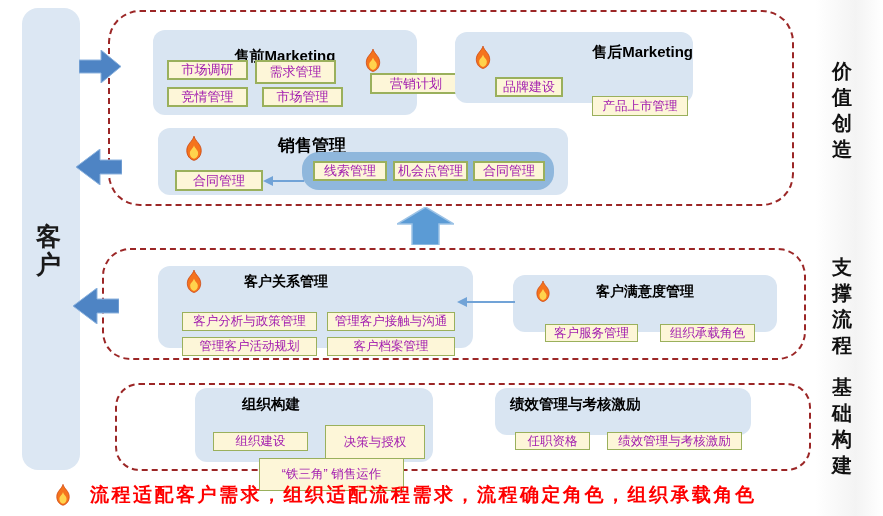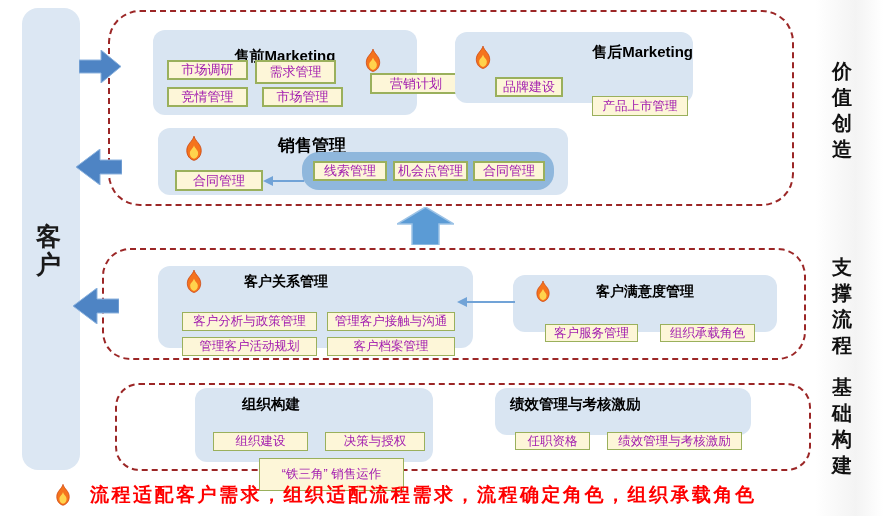--- a/index.html
+++ b/index.html
@@ -159,21 +159,21 @@
   </svg>
 
   <svg class="connector" style="left:457px;top:295px" width="58" height="14" viewBox="0 0 58 14">
     <line x1="58" y1="7" x2="8" y2="7" stroke="#71a3d7" stroke-width="2"></line>
     <polygon points="0,7 10,2 10,12" fill="#71a3d7"></polygon>
   </svg>
 
   <div class="panel panel-org">
     <div class="ptitle t-org">组织构建</div>
     <div class="chip small" style="left:18px;top:25px;width:95px;height:19px">组织建设</div>
-    <div class="chip small" style="left:130px;top:25px;width:100px;height:19px">决策与授权</div>
+    <div class="chip small" style="left:130px;top:18px;width:100px;height:34px">决策与授权</div>
     <div class="chip small" style="left:64px;top:51px;width:145px;height:33px">“铁三角” 销售运作</div>
   </div>
 
   <div class="panel panel-perf">
     <div class="ptitle t-perf">绩效管理与考核激励</div>
     <div class="chip small" style="left:20px;top:25px;width:75px;height:18px">任职资格</div>
     <div class="chip small" style="left:112px;top:25px;width:135px;height:18px">绩效管理与考核激励</div>
   </div>
 
   <svg class="flame" style="left:53px;top:483px" width="20" height="24" viewBox="0 0 24 28">

